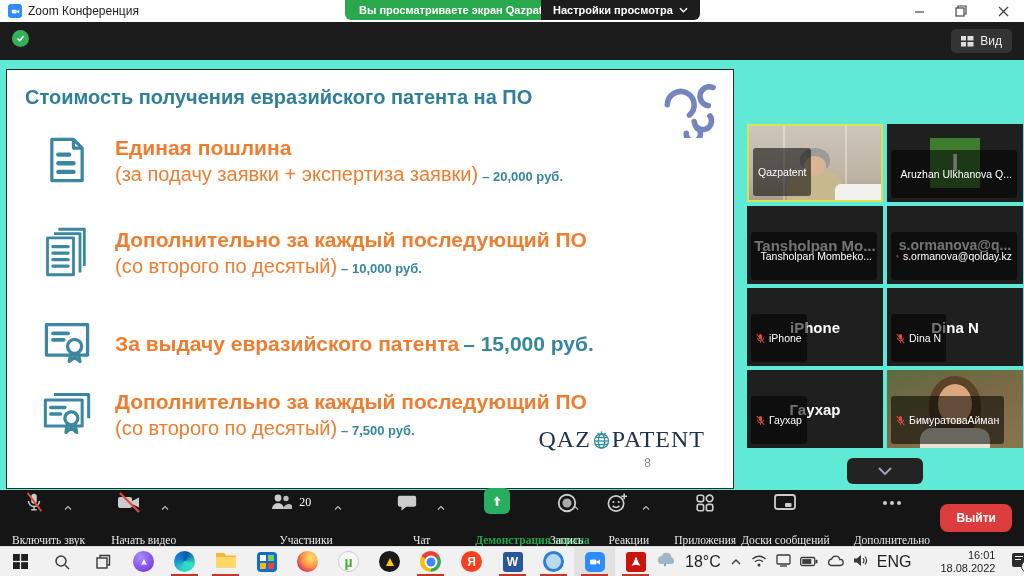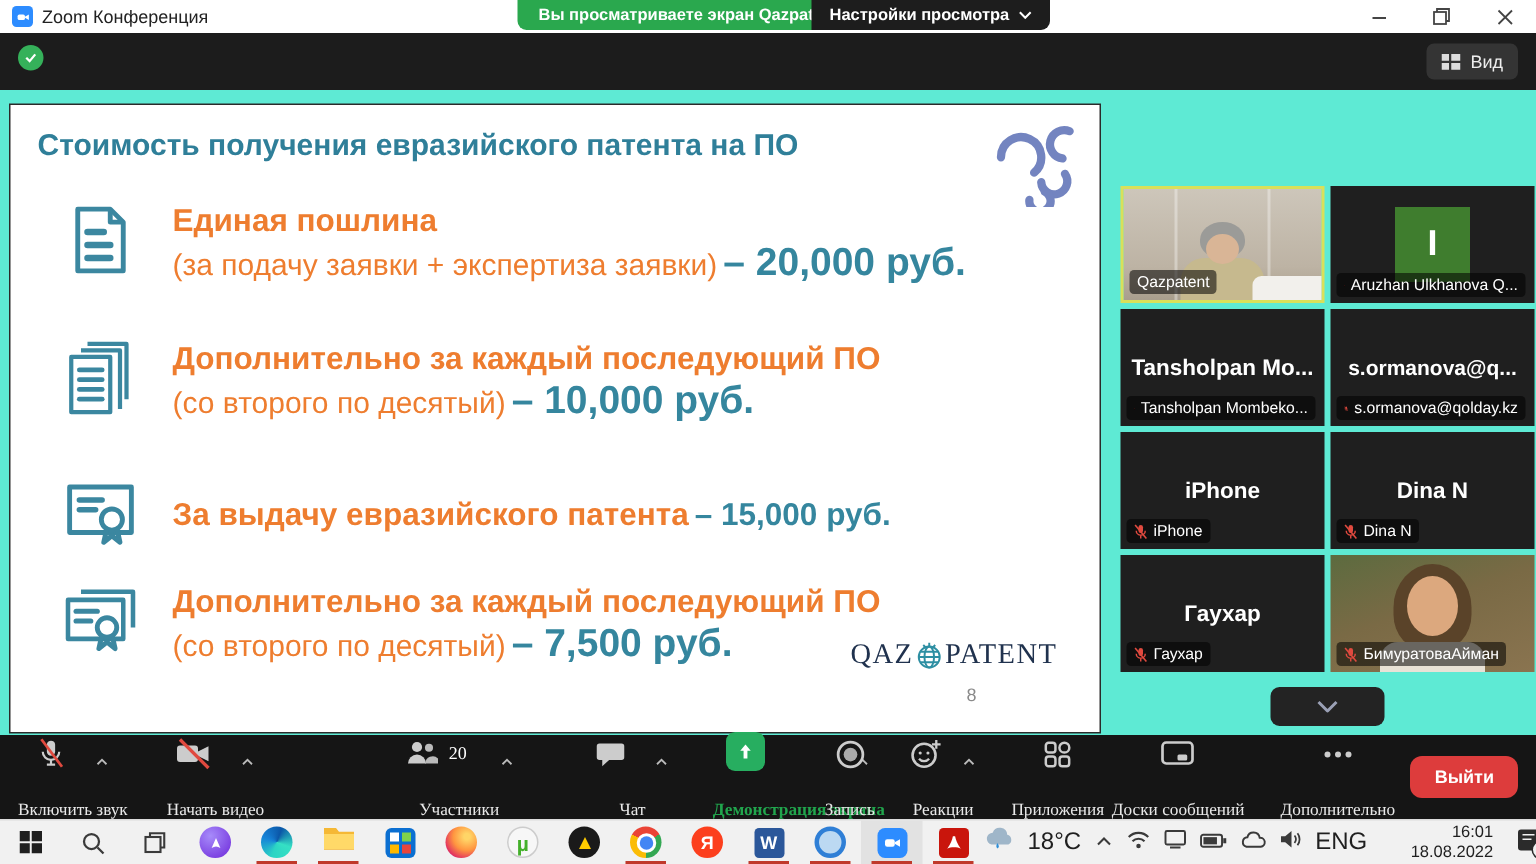--- a/index.html
+++ b/index.html
@@ -24,32 +24,32 @@
   
   .main{position:absolute;left:0;top:60px;width:1024px;height:430px;background:#5eead4;}
   .slide{position:absolute;left:7px;top:10px;width:726px;height:418px;background:#ffffff;box-shadow:0 0 0 1px #2a2a2a;}
   .slide-title{position:absolute;left:18px;top:16px;font-size:20px;font-weight:bold;color:#2f7f99;}
   .ornament{position:absolute;right:10px;top:8px;}
   .srow{position:absolute;left:34px;display:flex;gap:22px;align-items:flex-start;justify-content:center;}
   .sicon{flex:0 0 auto;}
   .stext{padding-top:0;}
   .l-title{font-size:21px;font-weight:bold;color:#ee7d2f;line-height:27px;}
   .l-desc{font-size:20px;color:#ee7d2f;line-height:27px;}
-  .l-price{font-size:26px;font-weight:bold;color:#35869e;line-height:27px;margin-left:4px;}
+  .l-price{font-size:13px;font-weight:bold;color:#35869e;line-height:27px;margin-left:4px;}
   .oneline{display:flex;align-items:center;height:54px;}
-  .brand{position:absolute;right:28px;top:356px;display:flex;align-items:center;font-family:"Liberation Serif",serif;font-size:19px;color:#20324e;letter-spacing:1px;}
+  .brand{position:absolute;right:28px;top:356px;display:flex;align-items:center;font-family:"Liberation Serif",serif;font-size:24px;color:#20324e;letter-spacing:1px;}
   .pagenum{position:absolute;right:82px;top:386px;font-size:12px;color:#8a8a8a;}
 
   
   .sidebar{position:absolute;left:747px;top:64px;width:276px;}
   .grid{display:grid;grid-template-columns:136px 136px;grid-auto-rows:78px;gap:4px;}
   .tile{position:relative;background:#1f1f1f;overflow:hidden;}
   .tile-center{position:absolute;inset:0;display:flex;align-items:center;justify-content:center;color:#fff;font-weight:bold;font-size:15px;text-align:center;padding:0 4px;}
   .tile-center.small{font-size:14px;}
-  .tile-label{position:absolute;left:4px;bottom:4px;display:flex;align-items:center;gap:4px;background:rgba(0,0,0,0.55);border-radius:3px;padding:2px 5px;color:#fff;font-size:10.5px;max-width:126px;white-space:nowrap;overflow:hidden;}
+  .tile-label{position:absolute;left:4px;bottom:4px;display:flex;align-items:center;gap:4px;background:rgba(0,0,0,0.55);border-radius:3px;padding:18px 5px;color:#fff;font-size:10.5px;max-width:126px;white-space:nowrap;overflow:hidden;}
   .tile-video{border:2px solid #d9e05a;background:linear-gradient(180deg,#cdc6ba 0%,#bdb3a4 70%,#a99e8d 100%);}
   .v-panel{position:absolute;top:0;bottom:0;width:2px;background:rgba(255,255,255,0.35);}
   .person{position:absolute;left:50%;top:22px;transform:translateX(-50%);width:70px;height:56px;}
   .hair{position:absolute;left:50%;top:0;transform:translateX(-50%);width:30px;height:24px;border-radius:50% 50% 45% 45%;background:#9b9b98;}
   .face{position:absolute;left:50%;top:8px;transform:translateX(-50%);width:22px;height:20px;border-radius:50%;background:#d9b596;}
   .body-sh{position:absolute;left:50%;top:24px;transform:translateX(-50%);width:56px;height:32px;border-radius:16px 16px 0 0;background:#c6b98e;}
   .desk{position:absolute;right:-6px;bottom:0;width:52px;height:16px;border-radius:6px 6px 0 0;background:#f2f0ec;}
   .avatar-sq{width:50px;height:50px;background:#3f7d2e;display:flex;align-items:center;justify-content:center;color:#fff;font-size:24px;font-weight:bold;}
   .tile-photo{background:linear-gradient(160deg,#5c6b3f 0%,#7a6a45 45%,#8a7450 100%);}
   .p-hair{position:absolute;left:50%;top:6px;transform:translateX(-50%);width:52px;height:58px;border-radius:50% 50% 42% 42%;background:#5a4329;}

